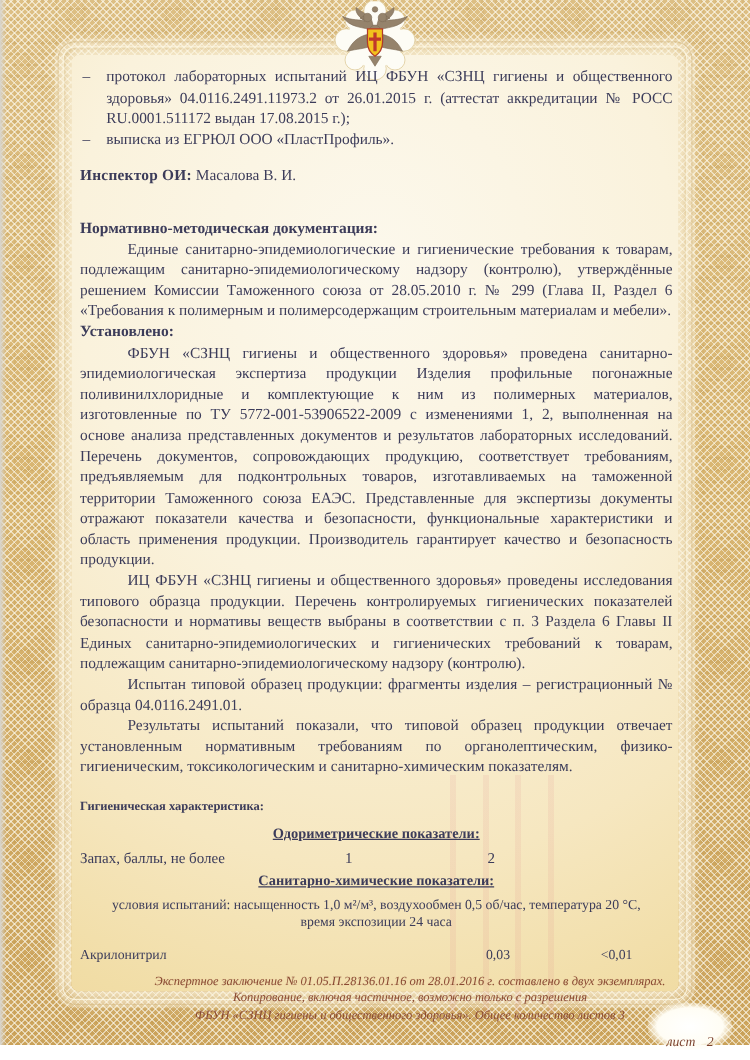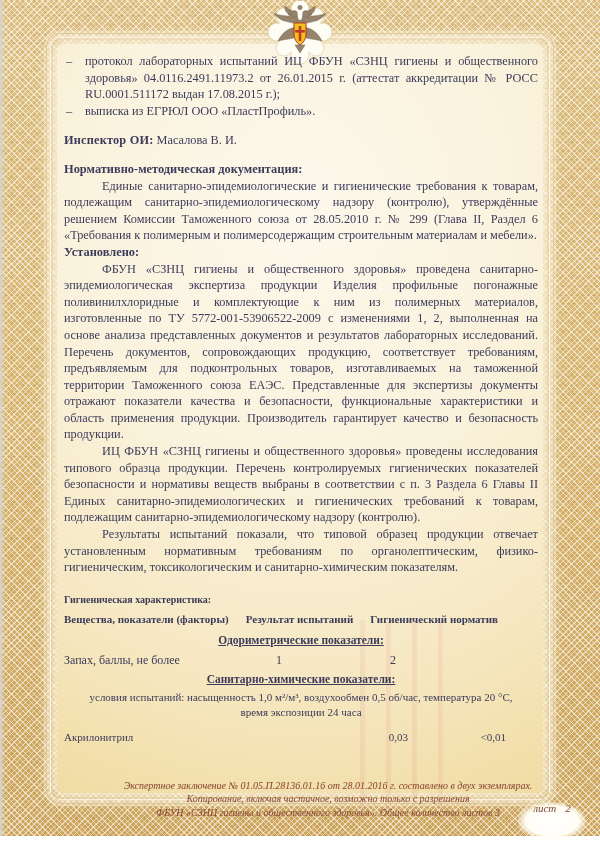--- a/index.html
+++ b/index.html
@@ -55,21 +55,21 @@
     position: absolute; left: 64px; top: 45px; width: 474px; height: 735px;
     padding-top: 8px;
     color: #3c3c5a;
     font-size: 12.3px; line-height: 16.6px;
     overflow: hidden;
   }
   .bullet-item { position: relative; padding-left: 21px; text-align: justify; }
   .bullet-item .dash { position: absolute; left: 2px; top: 0; }
   .inspector { margin-top: 13px; }
   .inspector b { letter-spacing: .2px; }
-  h3.doc-head { font-size: 12.4px; line-height: 16.6px; margin-top: 12px; font-weight: bold; }
+  h3.doc-head { font-size: 12.4px; line-height: 16.6px; margin-top: 25px; font-weight: bold; }
   h3.tight { margin-top: 0; }
   p.para { text-align: justify; text-indent: 38px; }
 
   .hyg-block { margin-top: 16px; }
   .hyg-title { font-size: 10px; font-weight: bold; }
   .col-row { display: flex; gap: 17px; font-weight: bold; font-size: 11px; margin-top: 3px; }
   .center-bold { text-align: center; font-weight: bold; font-size: 11.5px; margin-top: 4px; text-decoration: underline; }
   .odor-row { position: relative; height: 15px; font-size: 12px; margin-top: 3px; }
   .odor-row .c1 { position: absolute; left: 0; top: 0; }
   .odor-row .c2 { position: absolute; left: 212px; top: 0; }
@@ -85,21 +85,21 @@
     position: absolute; right: 62px; bottom: 29px; width: 420px;
     text-align: center; font-style: italic;
     color: #8a4a33; font-size: 10px; line-height: 13.4px;
     text-shadow: 0 0 1px rgba(138,74,51,.15);
   }
   .footer .l1 { white-space: nowrap; }
   .sheet-badge {
     position: absolute; right: 14px; bottom: 8px; width: 68px; height: 38px;
     background: radial-gradient(ellipse at 50% 50%, #ffffff 0%, #fffdf4 55%, rgba(255,253,244,0) 78%);
     border-radius: 45% 55% 50% 50%;
-    display: flex; align-items: flex-start; justify-content: center; gap: 9px;
+    display: flex; align-items: flex-end; justify-content: center; gap: 9px;
     font-style: italic; font-size: 11px; color: #7d4431;
   }
 </style>
 </head>
 <body>
 
 <div class="page">
   <div class="sheet"></div>
   <div class="scan-edge"></div>
   <div class="inner-frame"></div>
@@ -157,29 +157,25 @@
     </div>
 
     <p class="inspector"><b>Инспектор ОИ:</b> <span>Масалова В. И.</span></p>
 
     <h3 class="doc-head">Нормативно-методическая документация:</h3>
     <p class="para">Единые санитарно-эпидемиологические и гигиенические требования к товарам, подлежащим санитарно-эпидемиологическому надзору (контролю), утверждённые решением Комиссии Таможенного союза от 28.05.2010 г. № 299 (Глава II, Раздел 6 «Требования к полимерным и полимерсодержащим строительным материалам и мебели».</p>
 
     <h3 class="doc-head tight">Установлено:</h3>
     <p class="para">ФБУН «СЗНЦ гигиены и общественного здоровья» проведена санитарно-эпидемиологическая экспертиза продукции Изделия профильные погонажные поливинилхлоридные и комплектующие к ним из полимерных материалов, изготовленные по ТУ 5772-001-53906522-2009 с изменениями 1, 2, выполненная на основе анализа представленных документов и результатов лабораторных исследований. Перечень документов, сопровождающих продукцию, соответствует требованиям, предъявляемым для подконтрольных товаров, изготавливаемых на таможенной территории Таможенного союза ЕАЭС. Представленные для экспертизы документы отражают показатели качества и безопасности, функциональные характеристики и область применения продукции. Производитель гарантирует качество и безопасность продукции.</p>
     <p class="para">ИЦ ФБУН «СЗНЦ гигиены и общественного здоровья» проведены исследования типового образца продукции. Перечень контролируемых гигиенических показателей безопасности и нормативы веществ выбраны в соответствии с п. 3 Раздела 6 Главы II Единых санитарно-эпидемиологических и гигиенических требований к товарам, подлежащим санитарно-эпидемиологическому надзору (контролю).</p>
+    <p class="para">Испытан типовой образец продукции: фрагменты изделия – регистрационный № образца 04.0116.2491.01.</p>
     <p class="para">Результаты испытаний показали, что типовой образец продукции отвечает установленным нормативным требованиям по органолептическим, физико-гигиеническим, токсикологическим и санитарно-химическим показателям.</p>
 
     <div class="hyg-block">
       <div class="hyg-title">Гигиеническая характеристика:</div>
-      <div class="col-row">
-        <span>Вещества, показатели (факторы)</span>
-        <span>Результат испытаний</span>
-        <span>Гигиенический норматив</span>
-      </div>
 
       <div class="center-bold">Одориметрические показатели:</div>
       <div class="odor-row">
         <span class="c1">Запах, баллы, не более</span>
         <span class="c2">1</span>
         <span class="c3">2</span>
       </div>
 
       <div class="center-bold">Санитарно-химические показатели:</div>
       <div class="cond">

